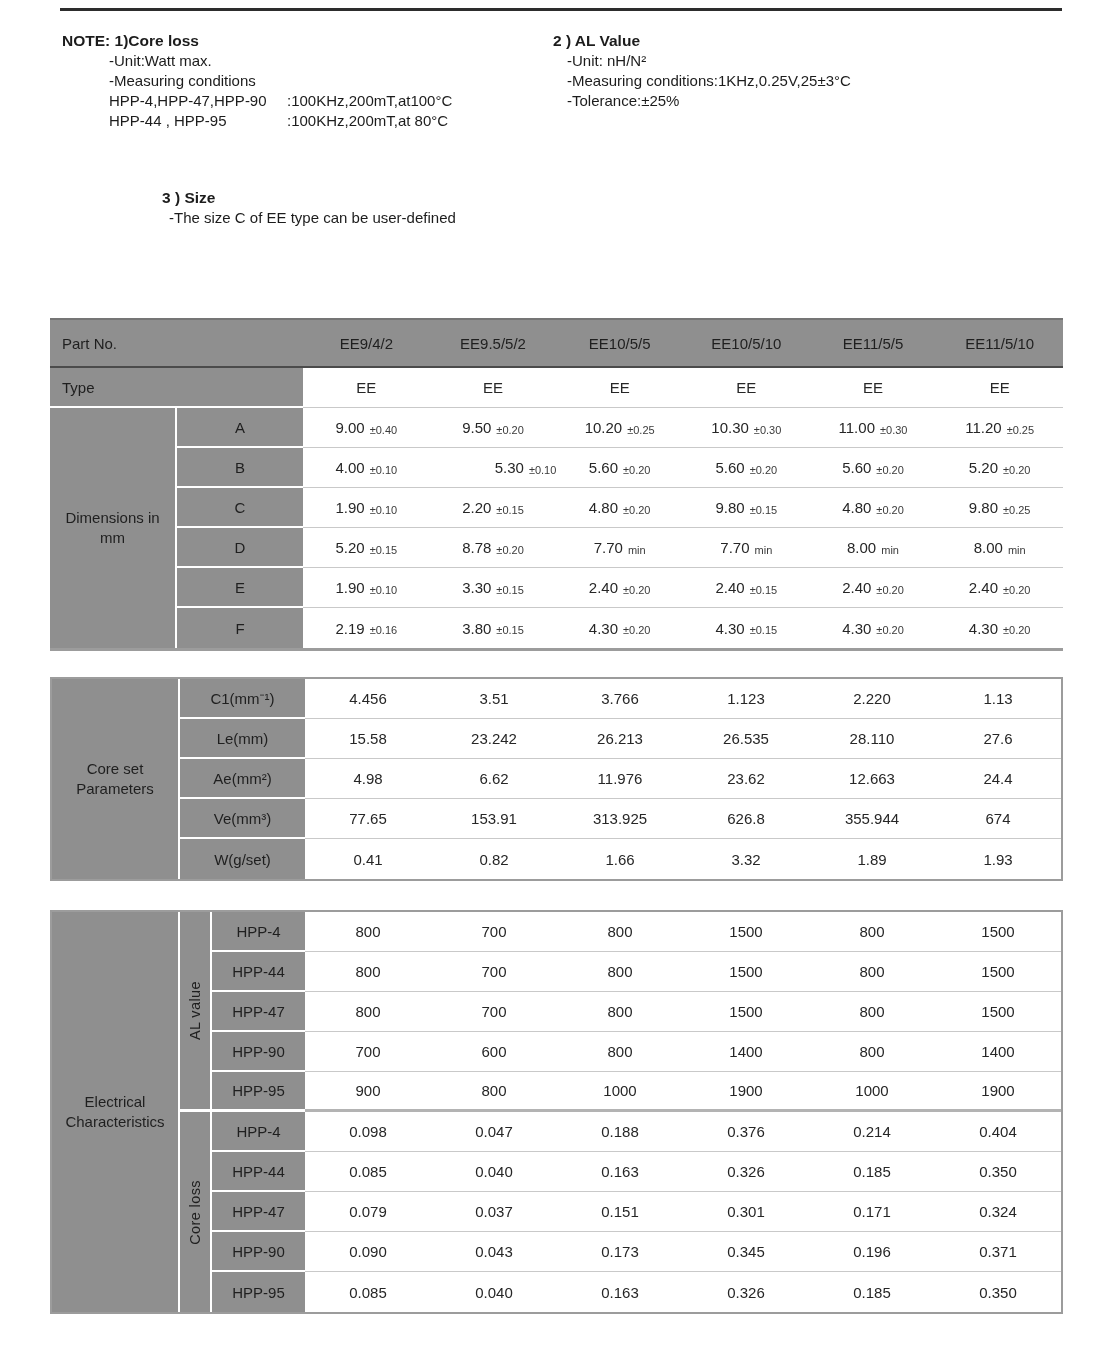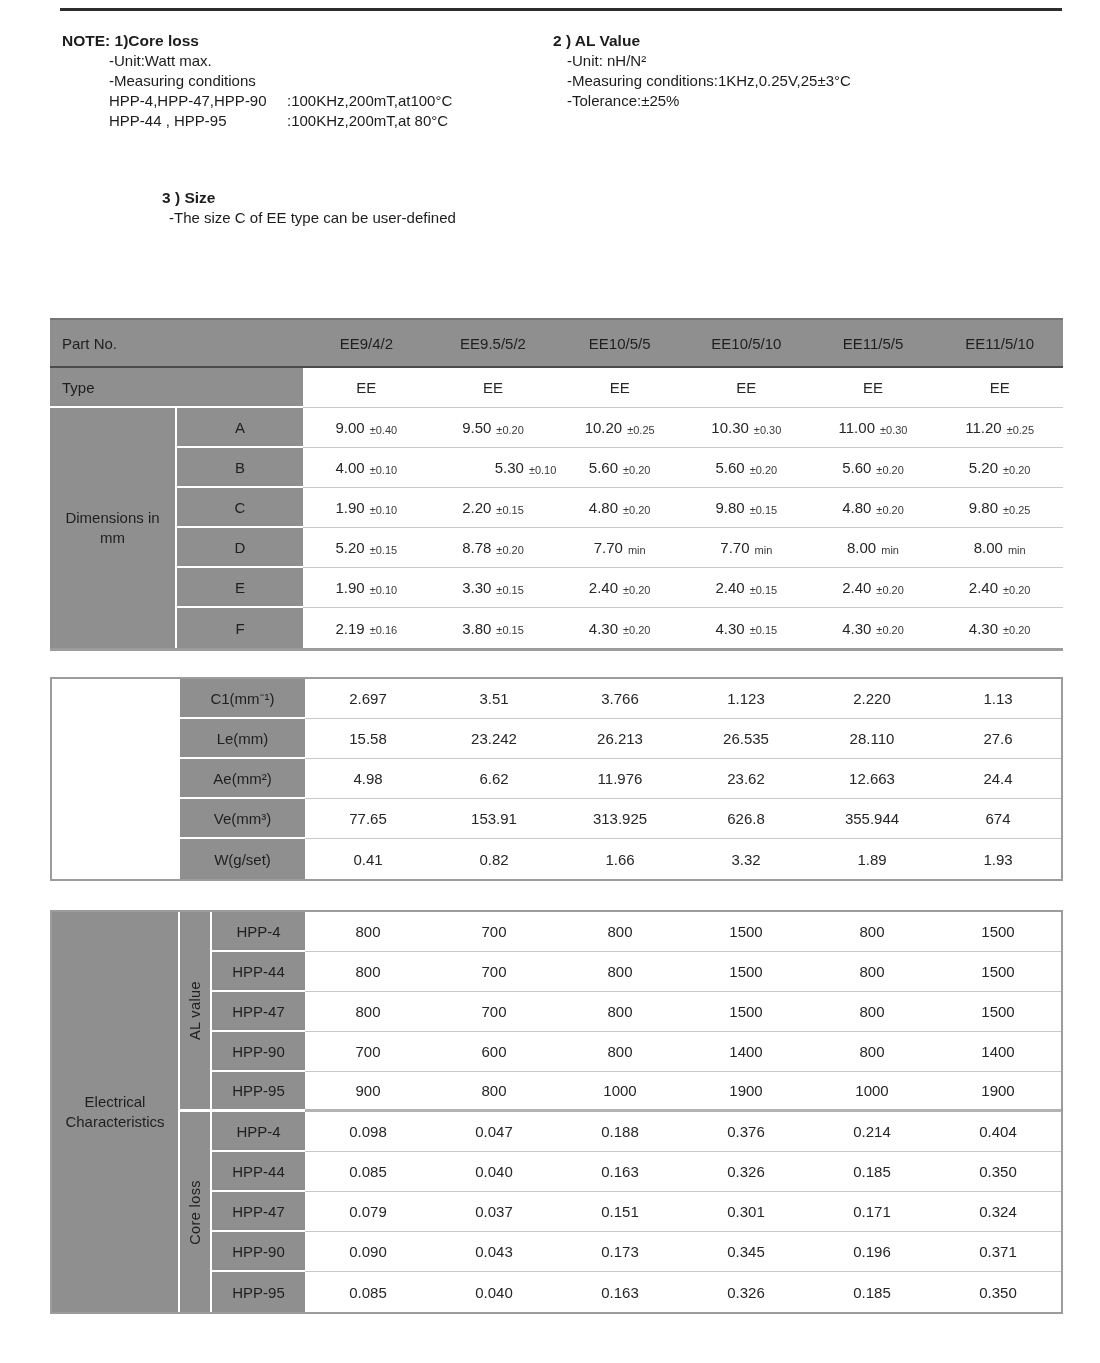--- a/index.html
+++ b/index.html
@@ -240,22 +240,23 @@
       <div class="cell datacell nobord" style="grid-area: 8 / 7;">
         <span>4.30</span>
         <span class="tol">±0.20</span>
       </div>
       <div class="cell datacell nobord" style="grid-area: 8 / 8;">
         <span>4.30</span>
         <span class="tol">±0.20</span>
       </div>
     </div>
     <div class="tbl tbl2">
+      <div class="cell gray rightsep grouplabel" style="grid-area: 1 / 1 / span 5;">Core set Parameters</div>
       <div class="cell gray whitesep" style="grid-area: 1 / 2;">C1(mm⁻¹)</div>
-      <div class="cell datacell" style="grid-area: 1 / 3;">2.697</div>
+      <div class="cell datacell" style="grid-area: 1 / 3;">4.456</div>
       <div class="cell datacell" style="grid-area: 1 / 4;">3.51</div>
       <div class="cell datacell" style="grid-area: 1 / 5;">3.766</div>
       <div class="cell datacell" style="grid-area: 1 / 6;">1.123</div>
       <div class="cell datacell" style="grid-area: 1 / 7;">2.220</div>
       <div class="cell datacell" style="grid-area: 1 / 8;">1.13</div>
       <div class="cell gray whitesep" style="grid-area: 2 / 2;">Le(mm)</div>
       <div class="cell datacell" style="grid-area: 2 / 3;">15.58</div>
       <div class="cell datacell" style="grid-area: 2 / 4;">23.242</div>
       <div class="cell datacell" style="grid-area: 2 / 5;">26.213</div>
       <div class="cell datacell" style="grid-area: 2 / 6;">26.535</div>

